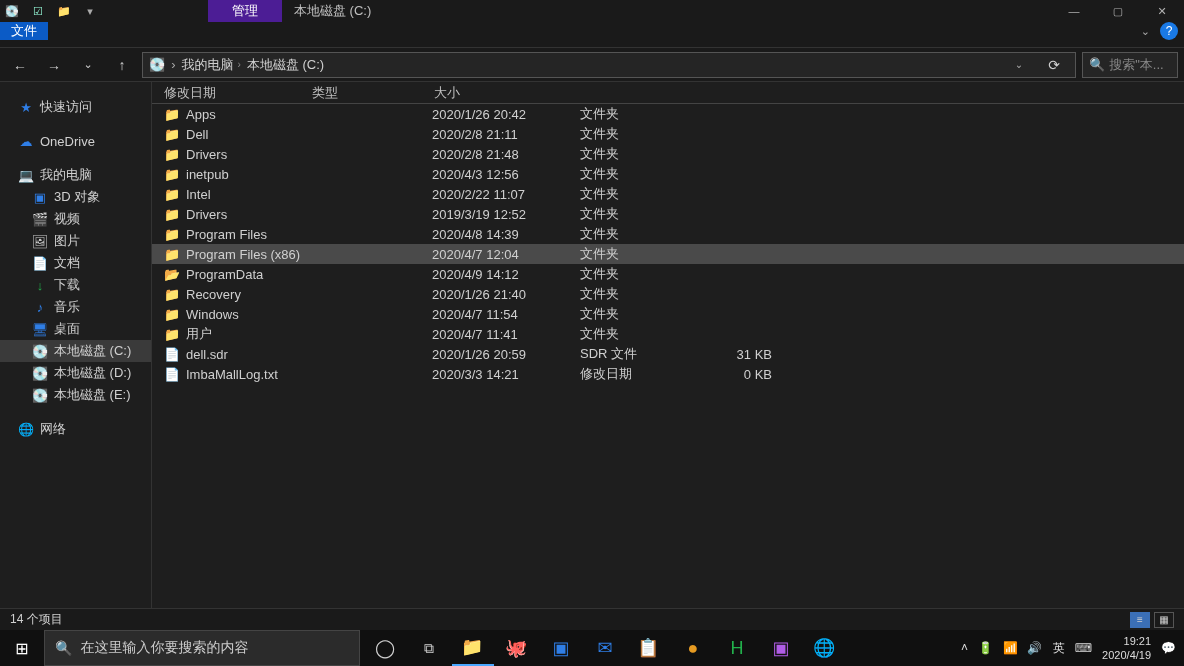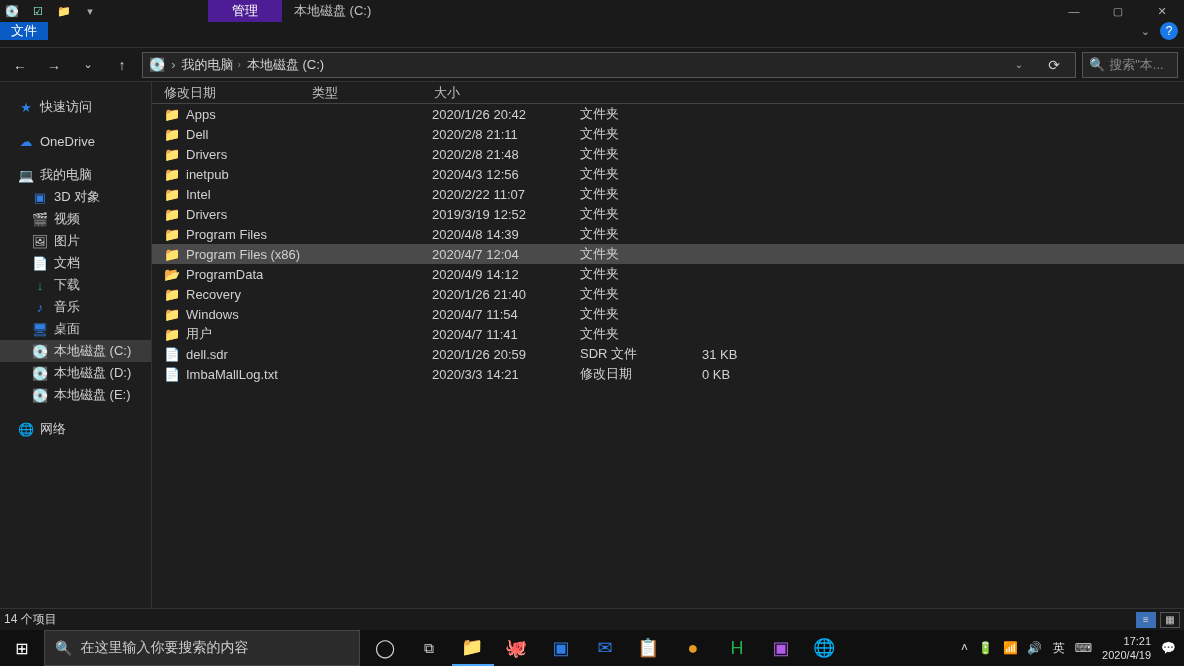--- a/index.html
+++ b/index.html
@@ -38,22 +38,22 @@
 .col-date{width:148px}
 .col-type{width:122px}
 .col-size{width:78px;text-align:left;padding-right:8px}
 .rows{flex:1;overflow:auto}
 .row{height:20px;display:flex;align-items:center;padding-left:12px}
 .row.sel{background:#4a4a4a}
 .cell-name{width:268px;display:flex;align-items:center;gap:6px}
 .cell-name .fico{width:16px;font-size:13px;display:flex;justify-content:center}
 .cell-date{width:148px}
 .cell-type{width:122px}
-.cell-size{width:78px;padding-right:8px}
-.statusbar{height:22px;background:#1a1a1a;display:flex;align-items:center;padding:0 4px;border-top:1px solid #333;font-size:12px}
+.cell-size{width:78px;text-align:right;padding-right:8px}
+.statusbar{height:22px;background:#1a1a1a;display:flex;align-items:center;padding:0 10px;border-top:1px solid #333;font-size:12px}
 .status-right{margin-left:auto;display:flex;gap:4px}
 .view-btn{width:20px;height:16px;border:1px solid #555;display:flex;align-items:center;justify-content:center;font-size:10px}
 .view-btn.on{background:#3b6fb6;border-color:#3b6fb6}
 .taskbar{height:36px;background:#101010;display:flex;align-items:center}
 .tb-btn{width:44px;height:36px;display:flex;align-items:center;justify-content:center;color:#fff;font-size:16px}
 .tb-search{flex:none;width:316px;height:36px;background:#2b2b2b;display:flex;align-items:center;padding:0 10px;border:1px solid #444;color:#ccc;gap:8px;font-size:14px}
 .tb-icons{display:flex;align-items:center;gap:2px;padding-left:4px}
 .tb-app{width:42px;height:36px;display:flex;align-items:center;justify-content:center;font-size:18px}
 .tb-app.active{border-bottom:2px solid #4aa8ff}
 .tray{margin-left:auto;display:flex;align-items:center;gap:10px;padding:0 8px;color:#ddd;font-size:12px}
@@ -363,18 +363,18 @@
     <div class="tb-app">🌐</div>
   </div>
   <div class="tray">
     <span>˄</span>
     <span>🔋</span>
     <span>📶</span>
     <span>🔊</span>
     <span>英</span>
     <span>⌨</span>
     <div class="clock">
-      <div>17:21</div>
+      <div>19:21</div>
       <div>2020/4/19</div>
     </div>
     <span>💬</span>
   </div>
 </div>
 
 </body></html>

